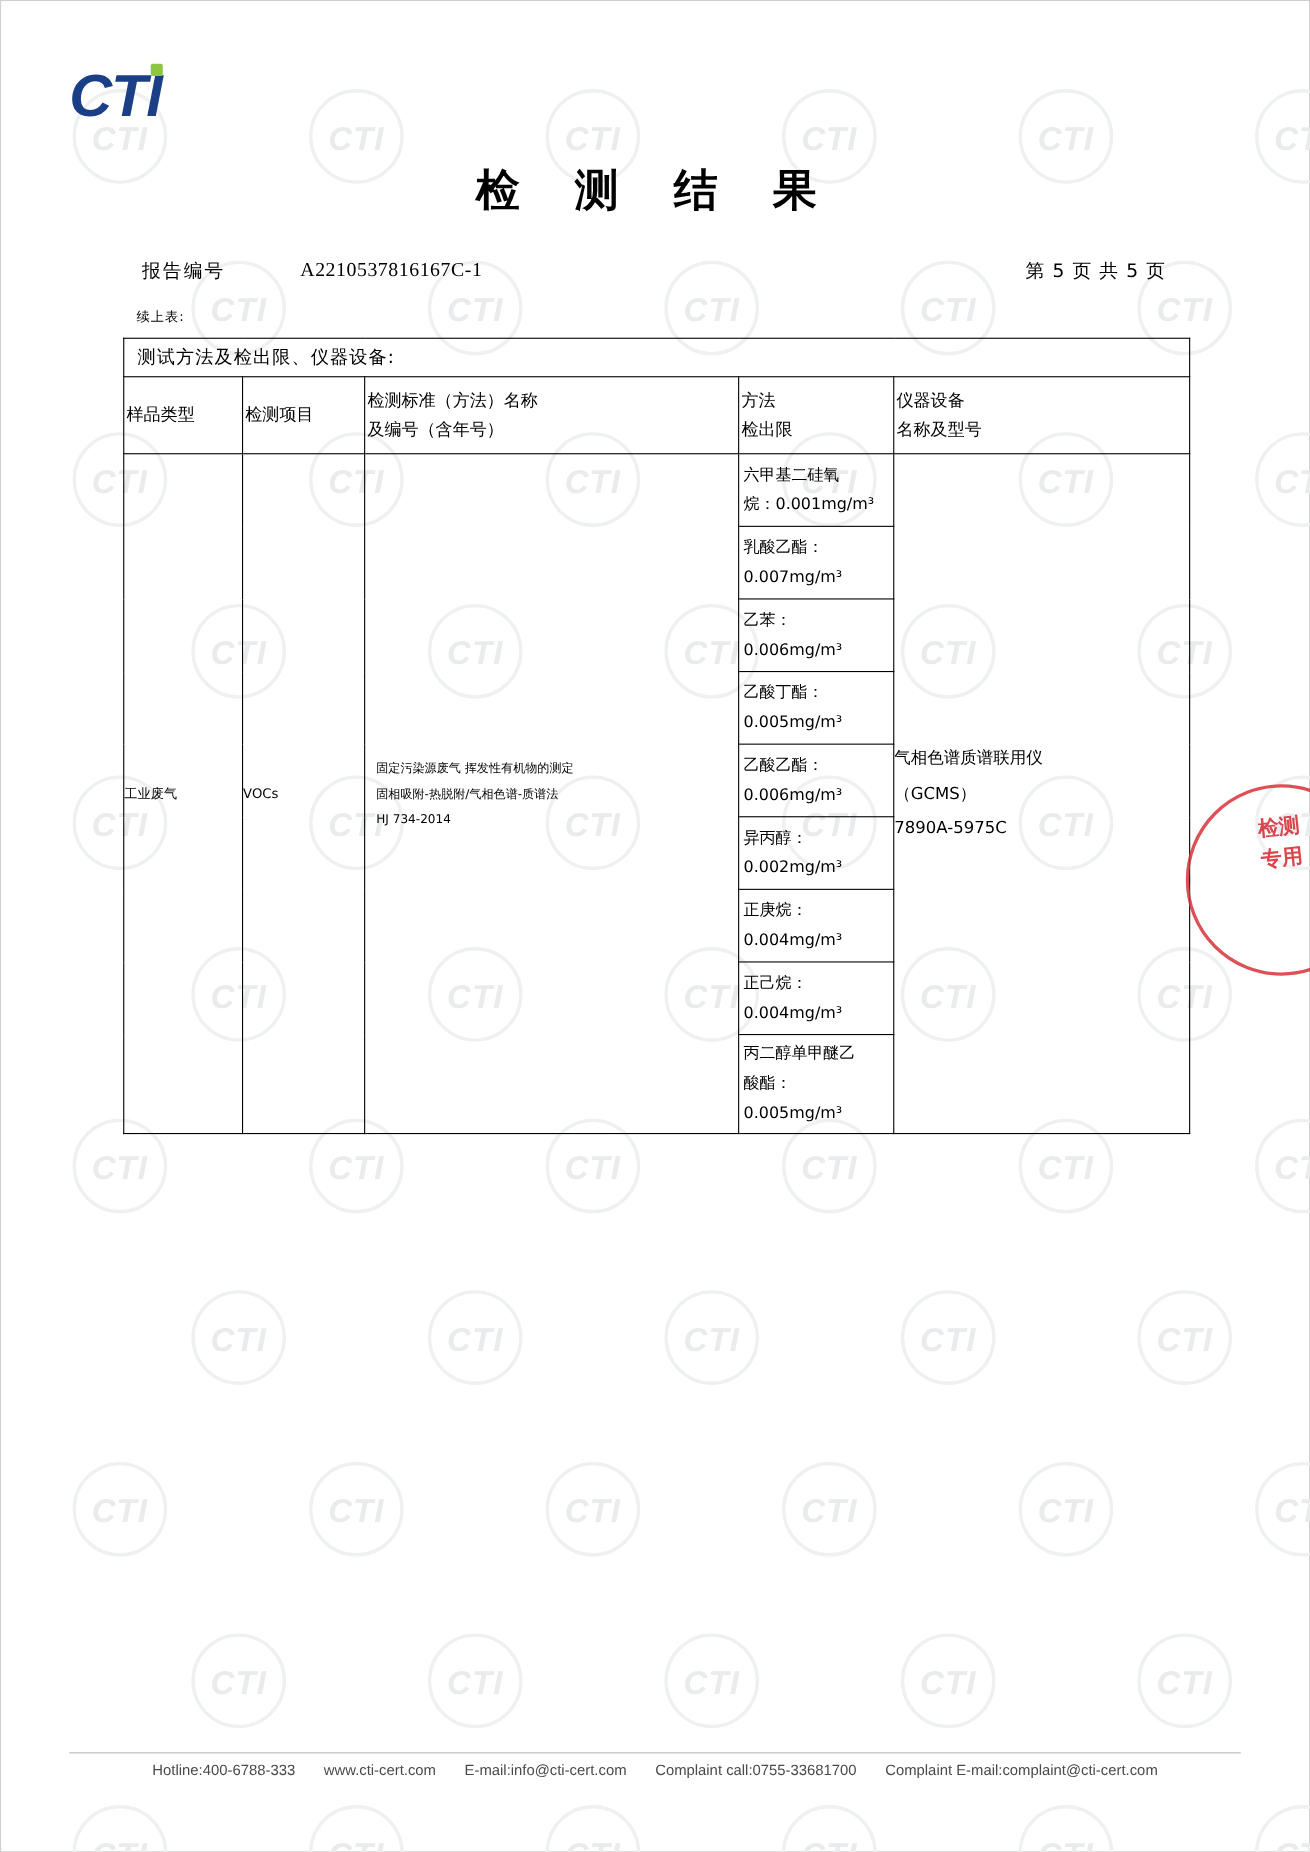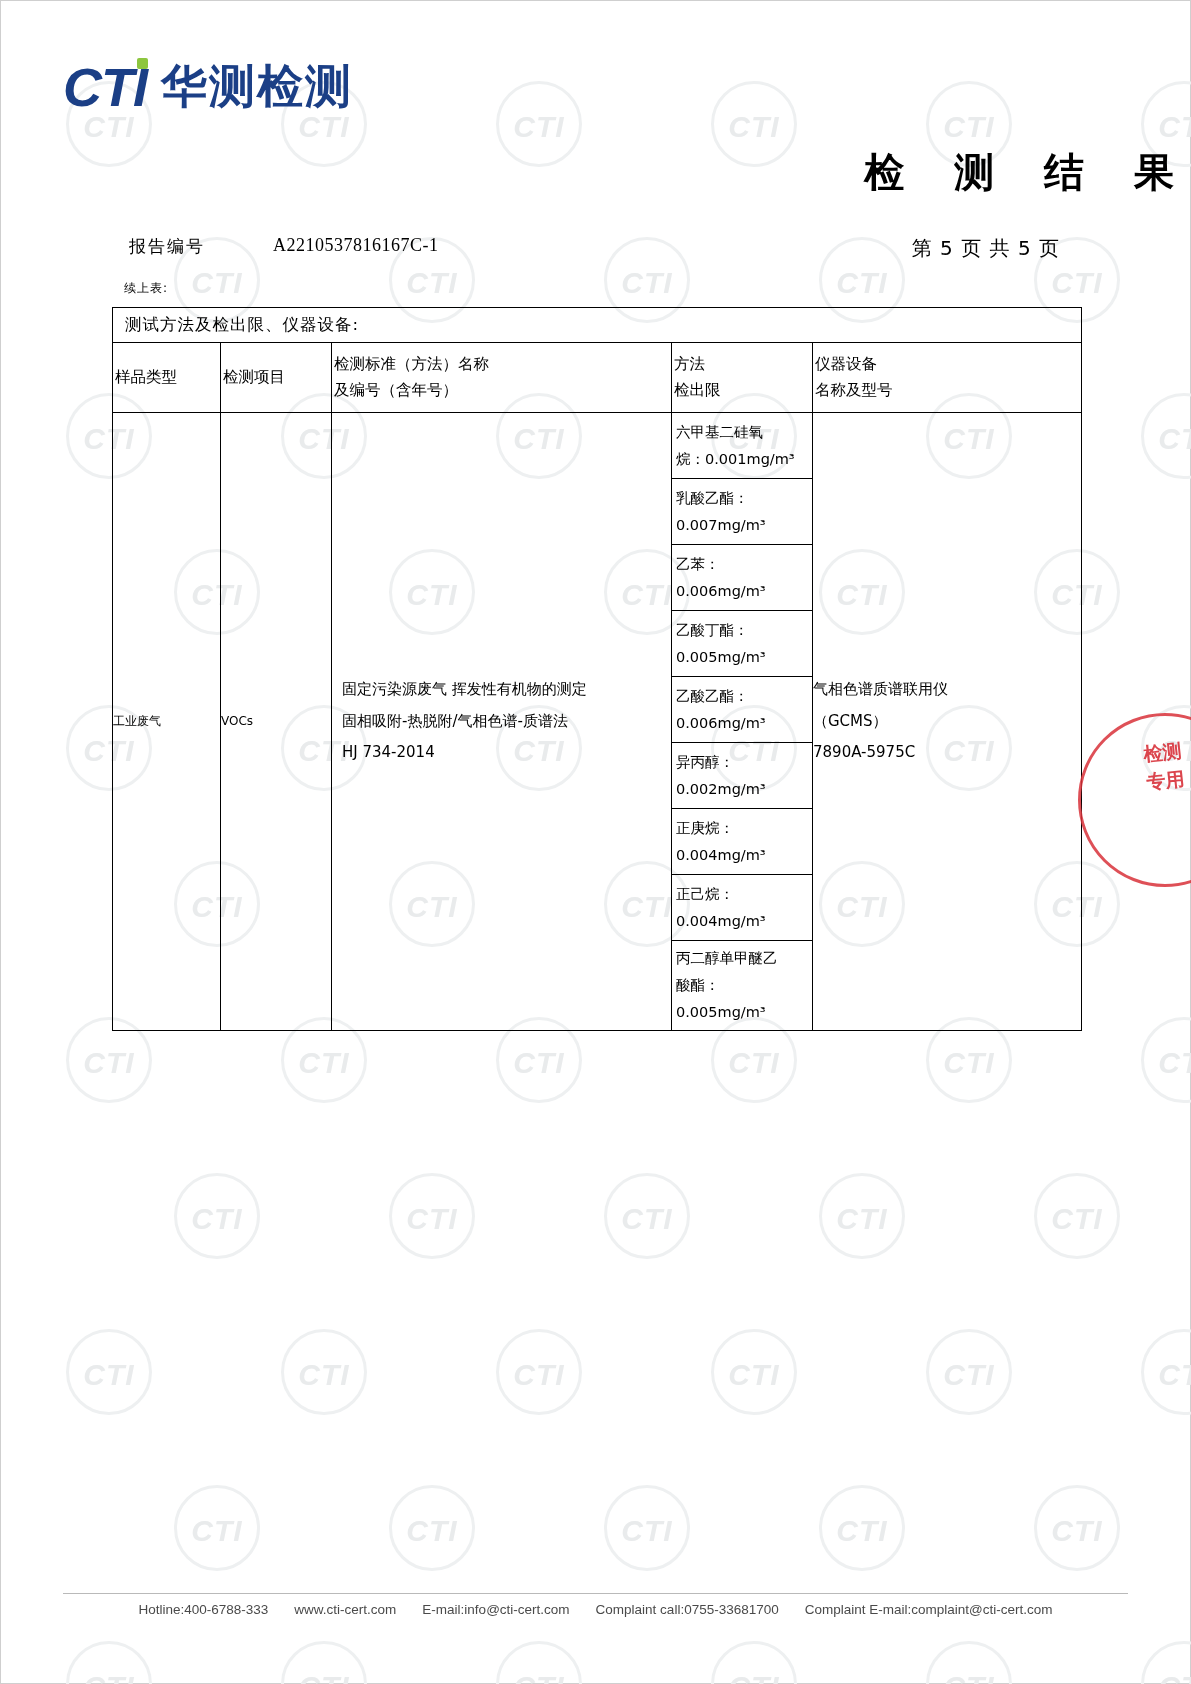--- a/index.html
+++ b/index.html
@@ -85,21 +85,21 @@
     color: #1b3f86;
     margin-left: 14px;
     letter-spacing: 2px;
   }
 
   .doc-title {
     position: absolute;
     top: 144px;
     left: 0;
     width: 1191px;
-    text-align: right;
+    text-align: center;
     font-size: 40px;
     font-weight: bold;
     letter-spacing: 18px;
     font-family: "DejaVu Sans", "Liberation Sans", sans-serif;
     z-index: 3;
   }
 
   .report-no-label {
     position: absolute;
     left: 128px;
@@ -114,21 +114,21 @@
     left: 272px;
     top: 234px;
     font-size: 18px;
     letter-spacing: 0.5px;
     z-index: 3;
   }
   .page-no {
     position: absolute;
     right: 130px;
     top: 234px;
-    font-size: 20px;
+    font-size: 17px;
     letter-spacing: 1px;
     z-index: 3;
     font-family: "DejaVu Sans", "Liberation Sans", sans-serif;
     margin-left: 12px;
   }
   .continued {
     position: absolute;
     left: 123px;
     top: 279px;
     font-size: 12px;
@@ -172,21 +172,21 @@
     font-family: "DejaVu Sans", "Liberation Sans", sans-serif;
     padding: 9px 2px !important;
     line-height: 1.65;
   }
   .cell-text {
     font-size: 12px;
     font-family: "DejaVu Sans", "Liberation Sans", sans-serif;
     line-height: 1.9;
   }
   .method-cell {
-    font-size: 15px;
+    font-size: 11px;
     line-height: 2.1;
     font-family: "DejaVu Sans", "Liberation Sans", sans-serif;
     padding: 6px 10px !important;
   }
   .instr-cell {
     font-size: 15px;
     line-height: 2.1;
     font-family: "DejaVu Sans", "Liberation Sans", sans-serif;
   }
   .lod-cell {
@@ -326,21 +326,20 @@
       <div class="wm" style="left: 280px; top: 1640px;">CTI</div>
       <div class="wm" style="left: 495px; top: 1640px;">CTI</div>
       <div class="wm" style="left: 710px; top: 1640px;">CTI</div>
       <div class="wm" style="left: 925px; top: 1640px;">CTI</div>
       <div class="wm" style="left: 1140px; top: 1640px;">CTI</div>
     </div>
 
   <div class="logo">
     <div class="logo-cti">CTI</div>
     <div class="logo-dot"></div>
-    <div class="logo-cn">华测检测</div>
   </div>
 
   <div class="doc-title">检 测 结 果</div>
 
   <div class="report-no-label">报告编号</div>
   <div class="report-no-value">A2210537816167C-1</div>
   <div class="page-no">第 5 页 共 5 页</div>
   <div class="continued">续上表:</div>
 
   <div class="tbl-wrap">

